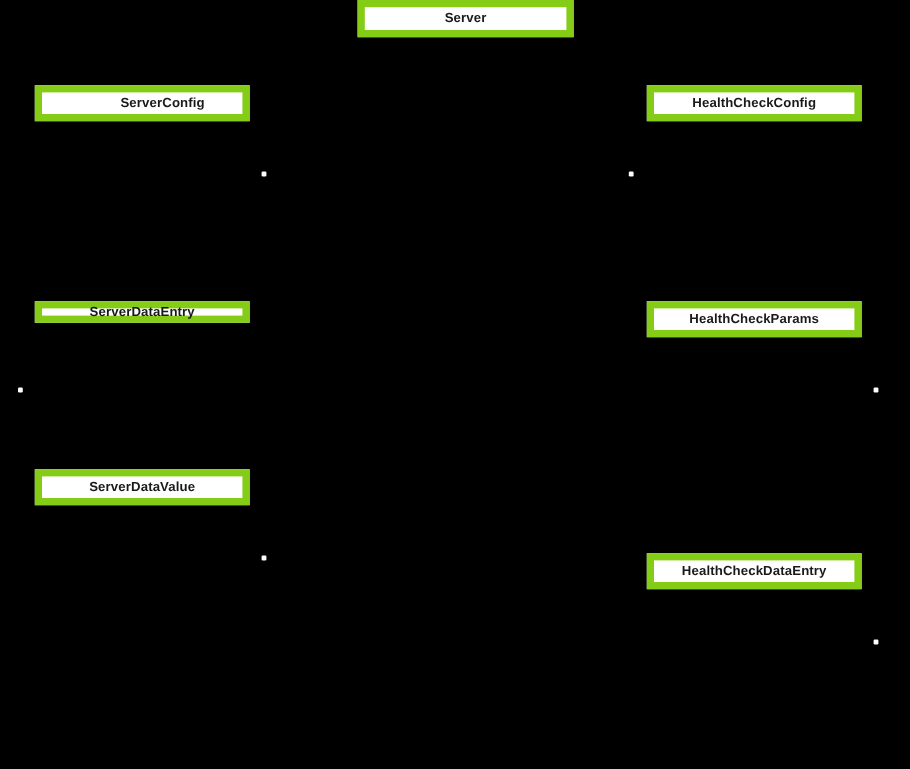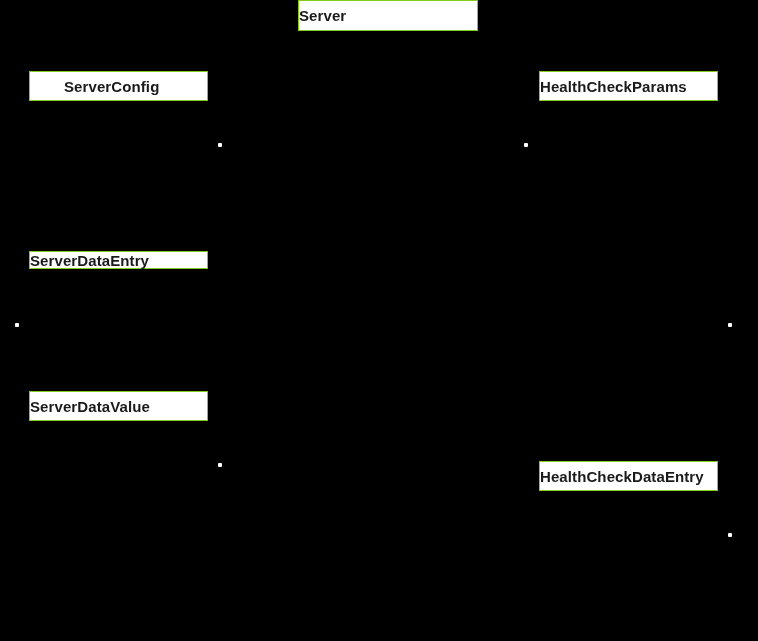--- a/index.html
+++ b/index.html
@@ -15,26 +15,26 @@
     position: relative;
     width: 758px;
     height: 641px;
     background: #000000;
     overflow: hidden;
   }
   .node {
     position: absolute;
     box-sizing: border-box;
     background: #ffffff;
-    border: 1px solid #84cc16;
+    border: 6px solid #84cc16;
     display: flex;
     align-items: center;
-    justify-content: flex-start;
+    justify-content: center;
     color: #1a1a1a;
-    font-size: 15px;
+    font-size: 11px;
     font-weight: 600;
     font-family: "Liberation Sans", sans-serif;
     letter-spacing: 0.1px;
     line-height: 1;
     white-space: nowrap;
     user-select: none;
   }
   .node-label {
     display: block;
     color: #1a1a1a;
@@ -54,27 +54,30 @@
 
   <div class="node" id="node-0" style="left: 298px; top: 0px; width: 180px; height: 31px; background: rgb(255, 255, 255); color: rgb(26, 26, 26);">
     <span class="node-label">Server</span>
   </div>
 
   <div class="node" id="node-1" style="left: 29px; top: 71px; width: 179px; height: 30px; background: rgb(255, 255, 255); color: rgb(26, 26, 26); padding-left: 34px;">
     <span class="node-label">ServerConfig</span>
   </div>
 
   <div class="node" id="node-2" style="left: 539px; top: 71px; width: 179px; height: 30px; background: rgb(255, 255, 255); color: rgb(26, 26, 26);">
-    <span class="node-label">HealthCheckParams</span>
+    <span class="node-label">HealthCheckConfig</span>
   </div>
 
   <div class="node" id="node-3" style="left: 29px; top: 251px; width: 179px; height: 18px; background: rgb(255, 255, 255); color: rgb(26, 26, 26);">
     <span class="node-label">ServerDataEntry</span>
   </div>
 
+  <div class="node" id="node-4" style="left: 539px; top: 251px; width: 179px; height: 30px; background: rgb(255, 255, 255); color: rgb(26, 26, 26);">
+    <span class="node-label">HealthCheckParams</span>
+  </div>
 
   <div class="node" id="node-6" style="left: 539px; top: 461px; width: 179px; height: 30px; background: rgb(255, 255, 255); color: rgb(26, 26, 26);">
     <span class="node-label">HealthCheckDataEntry</span>
   </div>
 
   <div class="node" id="node-5" style="left: 29px; top: 391px; width: 179px; height: 30px; background: rgb(255, 255, 255); color: rgb(26, 26, 26);">
     <span class="node-label">ServerDataValue</span>
   </div>
 
   <div class="edge-marker" id="marker-0" style="left: 218px; top: 143px; background: rgb(255, 255, 255);"></div>

